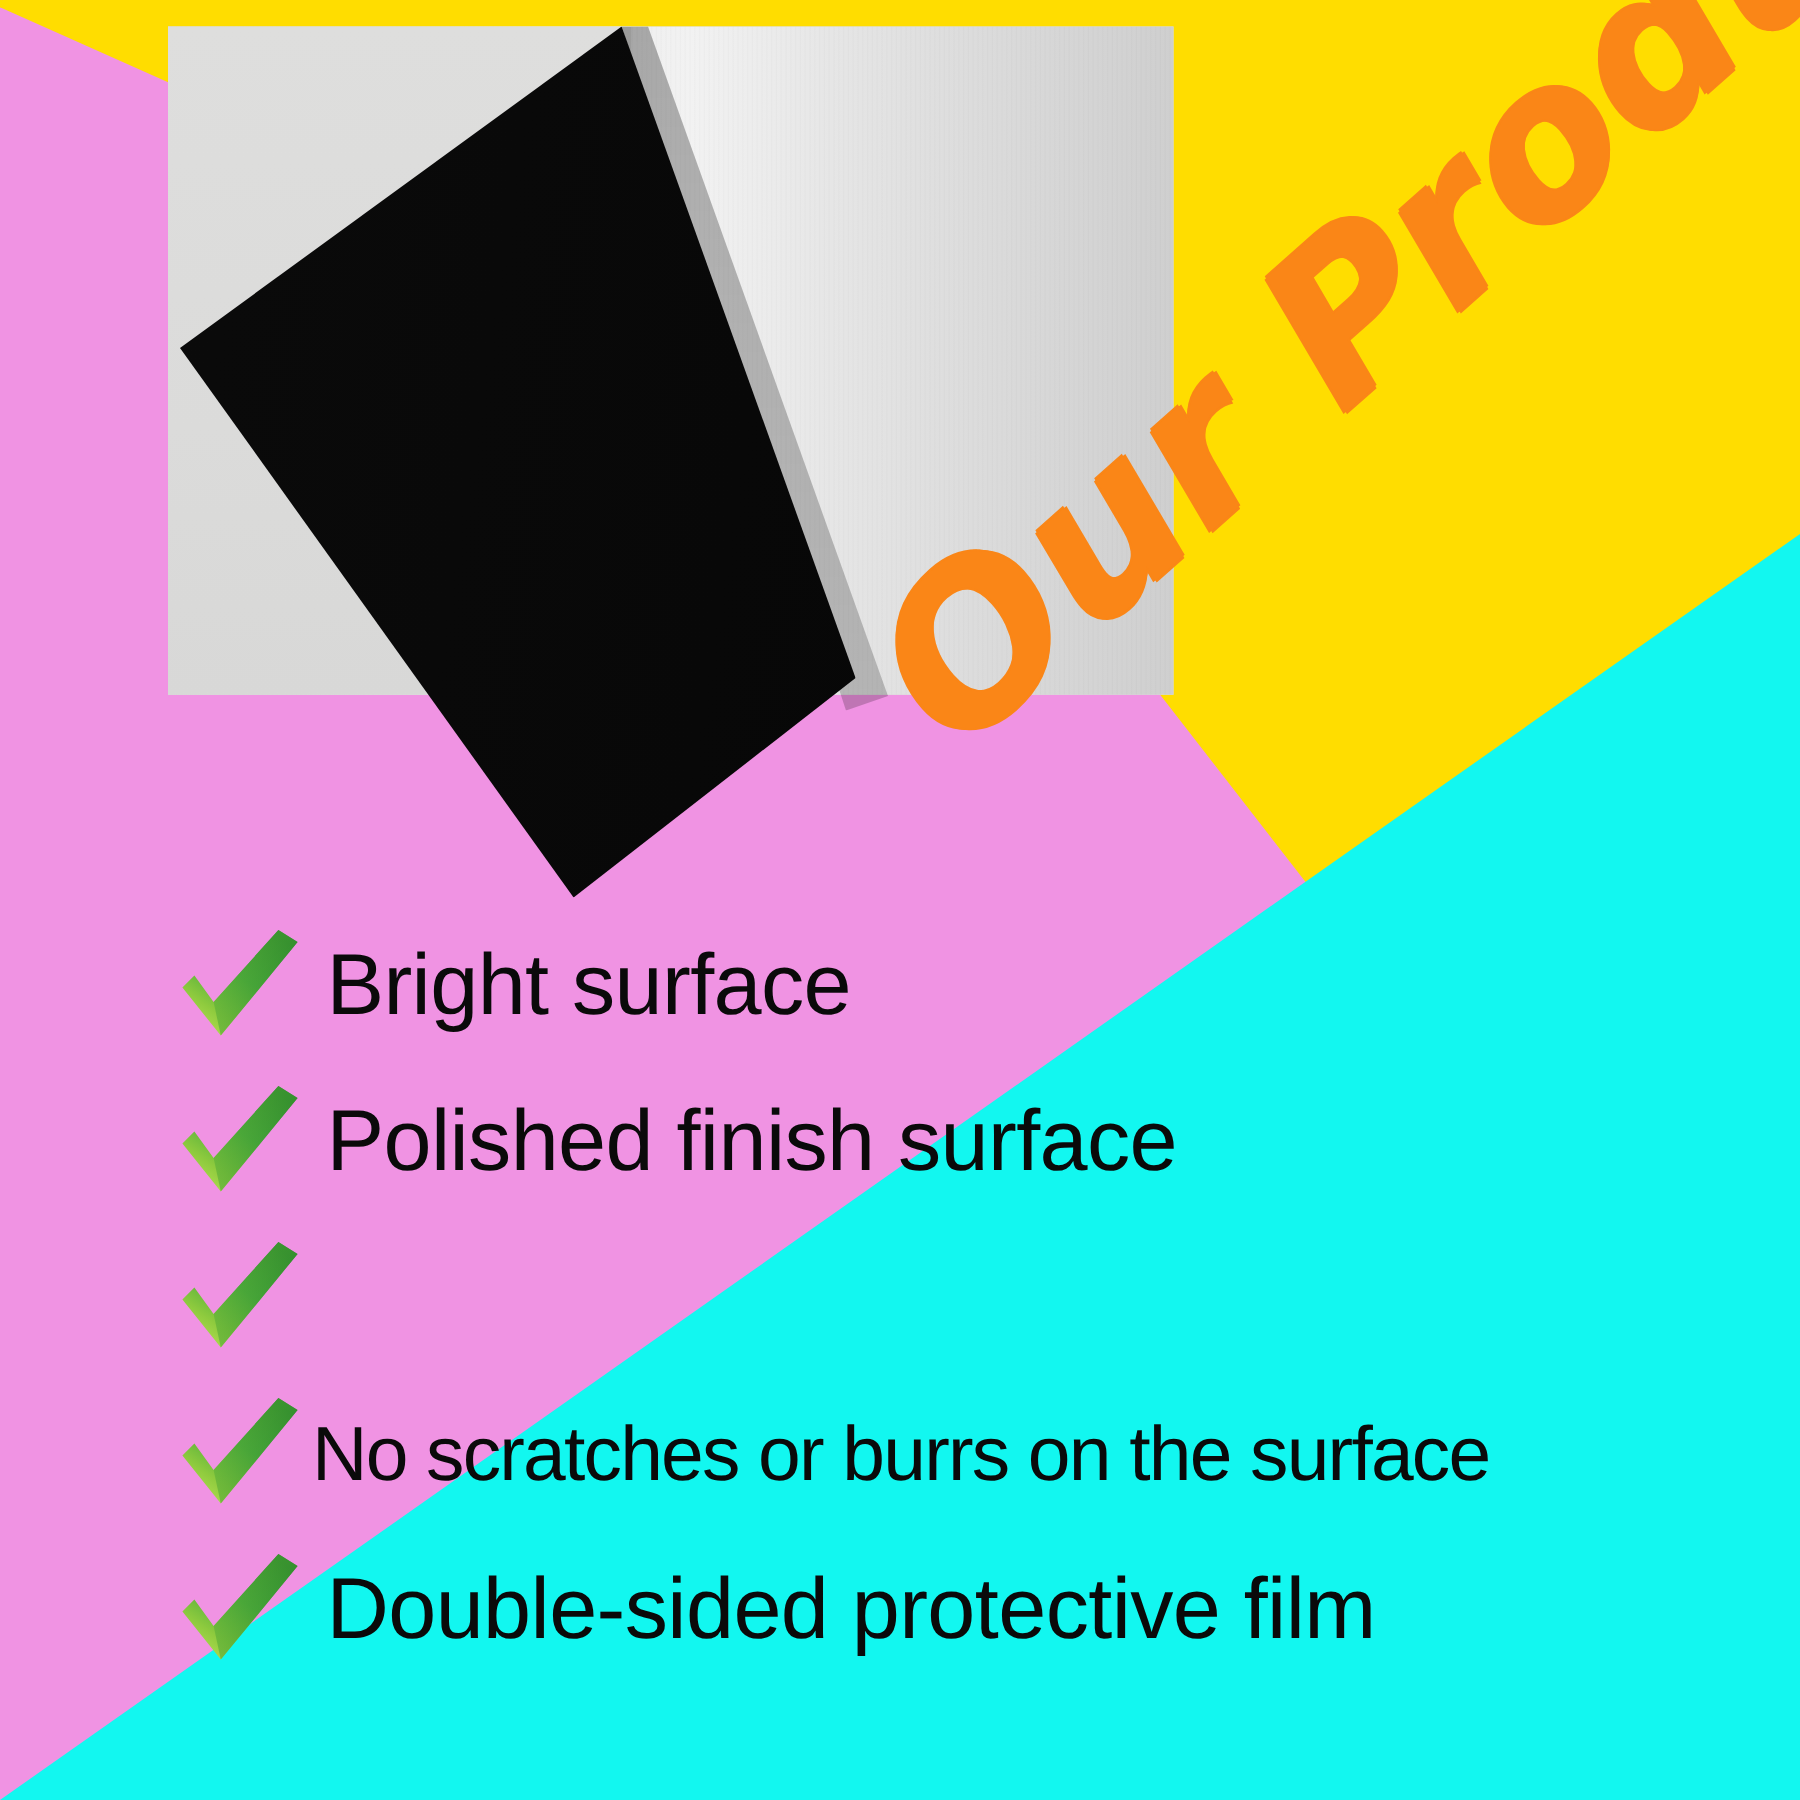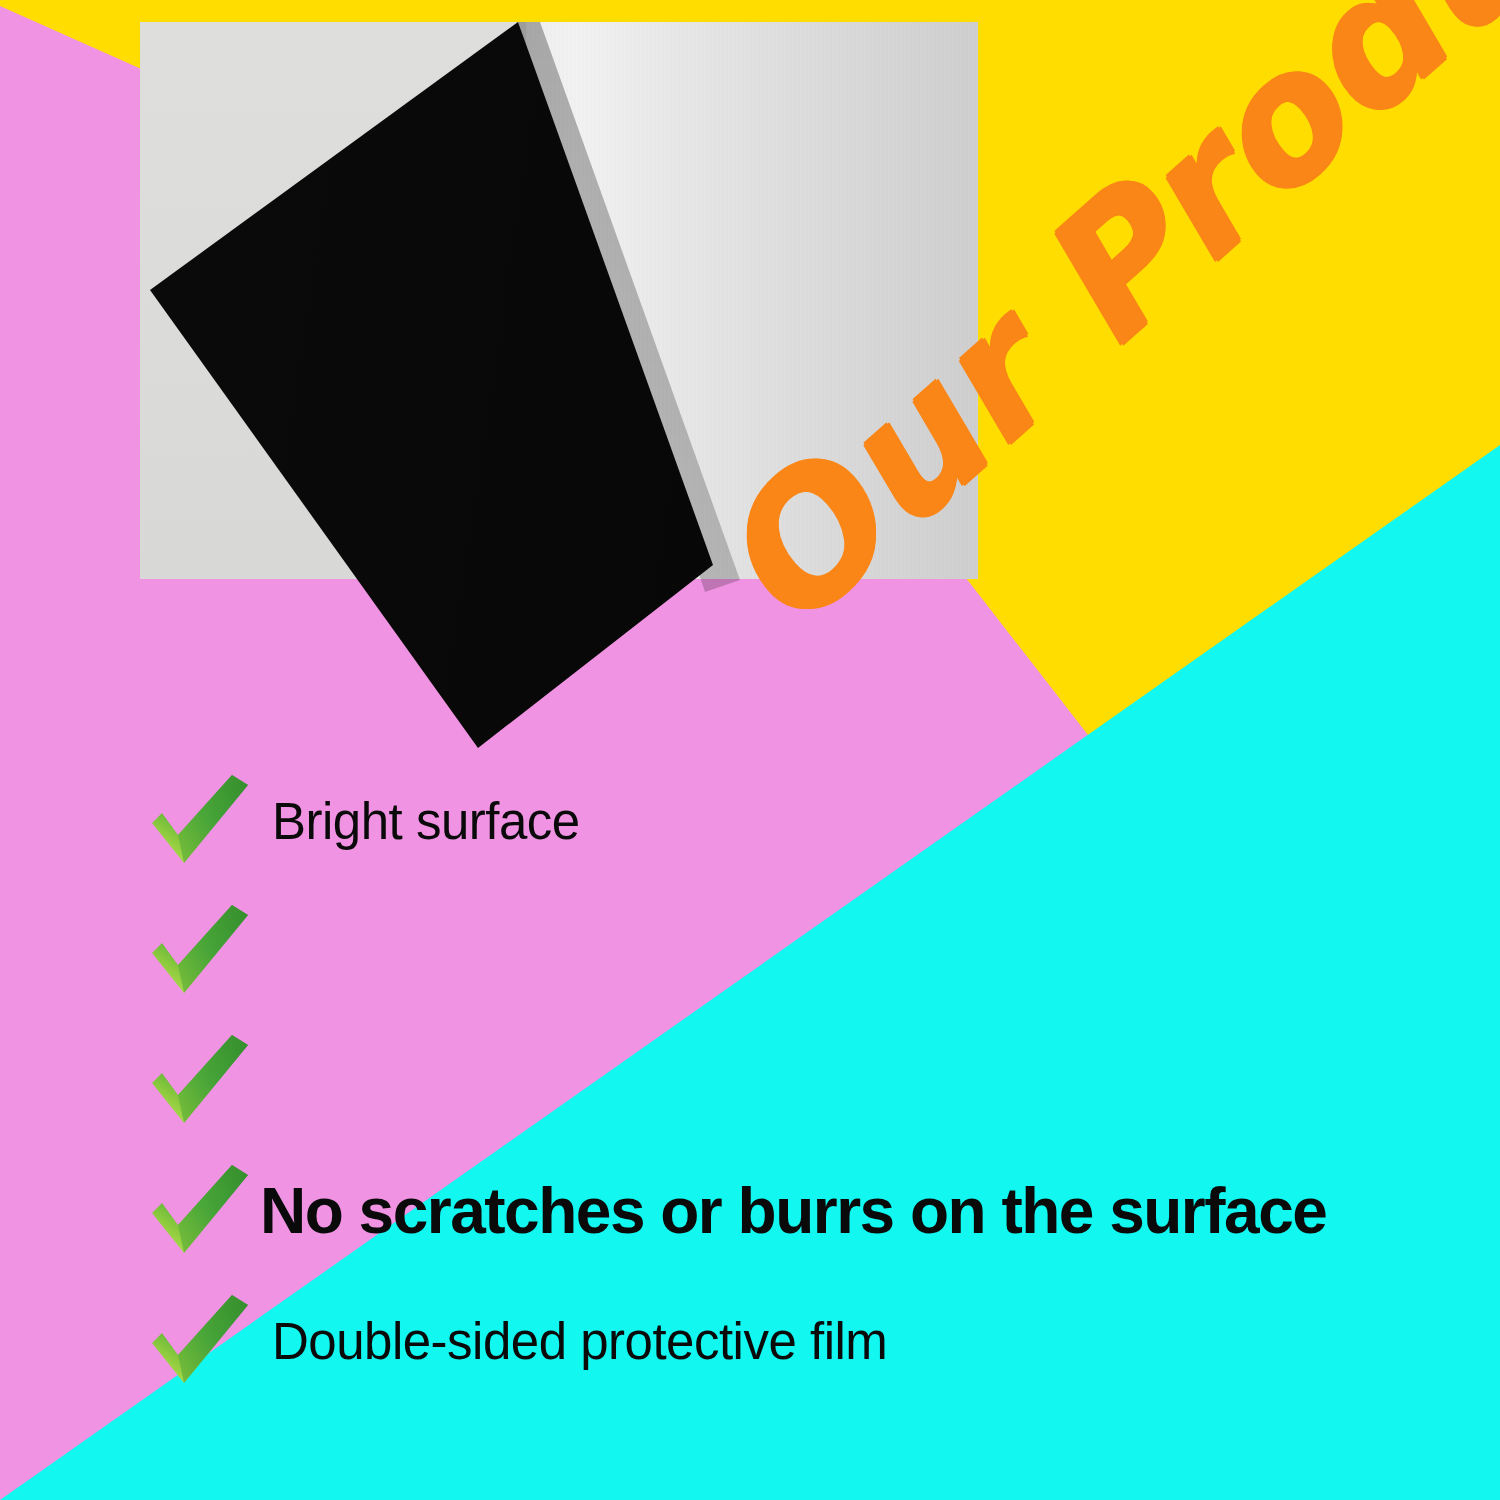--- a/index.html
+++ b/index.html
@@ -159,32 +159,31 @@
     position: relative;
   }
   .check-icon svg {
     display: block;
     width: 104px;
     height: 92px;
   }
   .feature-label {
     color: #0a0a0a;
     font-family: "Liberation Sans", sans-serif;
-    font-size: 51px;
+    font-size: 72px;
     font-weight: 400;
     letter-spacing: -0.5px;
     white-space: nowrap;
     line-height: 1;
     padding-left: 20px;
   }
   .feature-row.wide .feature-label {
     font-size: 64px;
     letter-spacing: -1.5px;
     padding-left: 8px;
-    font-weight: bold;
   }
 </style>
 </head>
 <body>
 
 <div id="canvas">
 
   <div class="layer bg-yellow"></div>
   <div class="layer bg-pink"></div>
   <div class="layer bg-cyan"></div>
@@ -234,20 +233,21 @@
             </linearGradient>
             <linearGradient id="cg2b" x1="0%" y1="0%" x2="100%" y2="100%">
               <stop offset="0%" stop-color="#6FBF3C"></stop>
               <stop offset="100%" stop-color="#2A8A2E"></stop>
             </linearGradient>
           </defs>
           <path d="M4 48 L14 38 L30 60 L84 0 L100 10 L36 88 Z" fill="url(#cg2)"></path>
           <path d="M84 0 L100 10 L36 88 L30 60 Z" fill="url(#cg2b)" opacity="0.55"></path>
         </svg>
       </span>
+      <span class="feature-label">Polished finish surface</span>
     </div>
 
     <div class="feature-row">
       <span class="check-icon">
         <svg viewBox="0 0 104 92" xmlns="http://www.w3.org/2000/svg">
           <defs>
             <linearGradient id="cg3" x1="0%" y1="100%" x2="75%" y2="0%">
               <stop offset="0%" stop-color="#C6E85A"></stop>
               <stop offset="28%" stop-color="#8FCB3E"></stop>
               <stop offset="60%" stop-color="#3FA33B"></stop>

